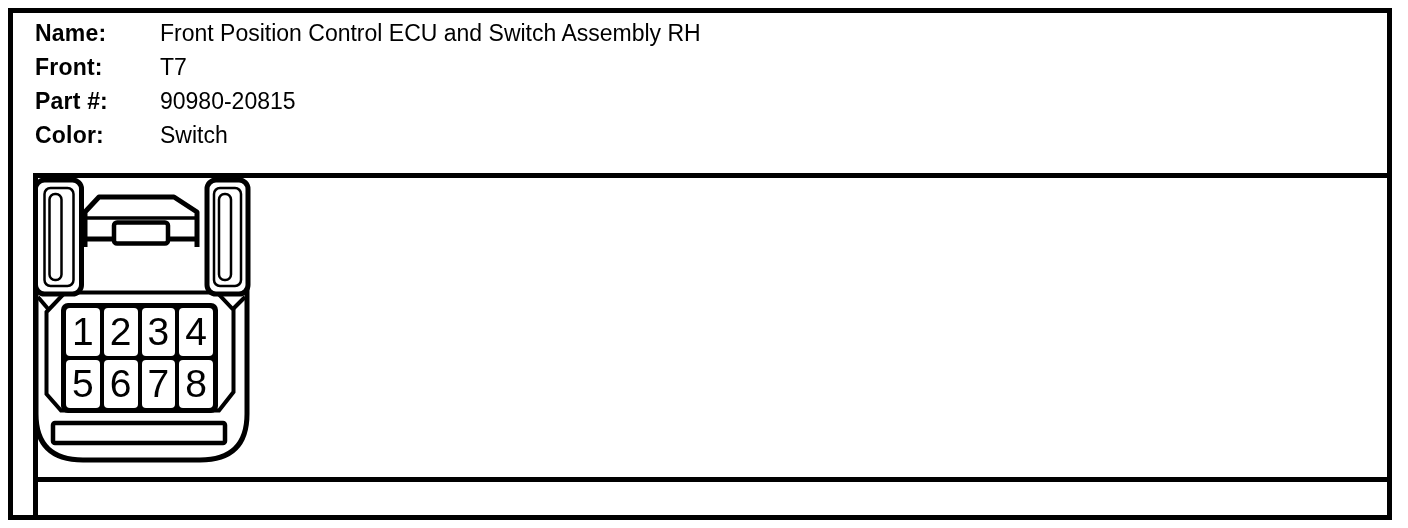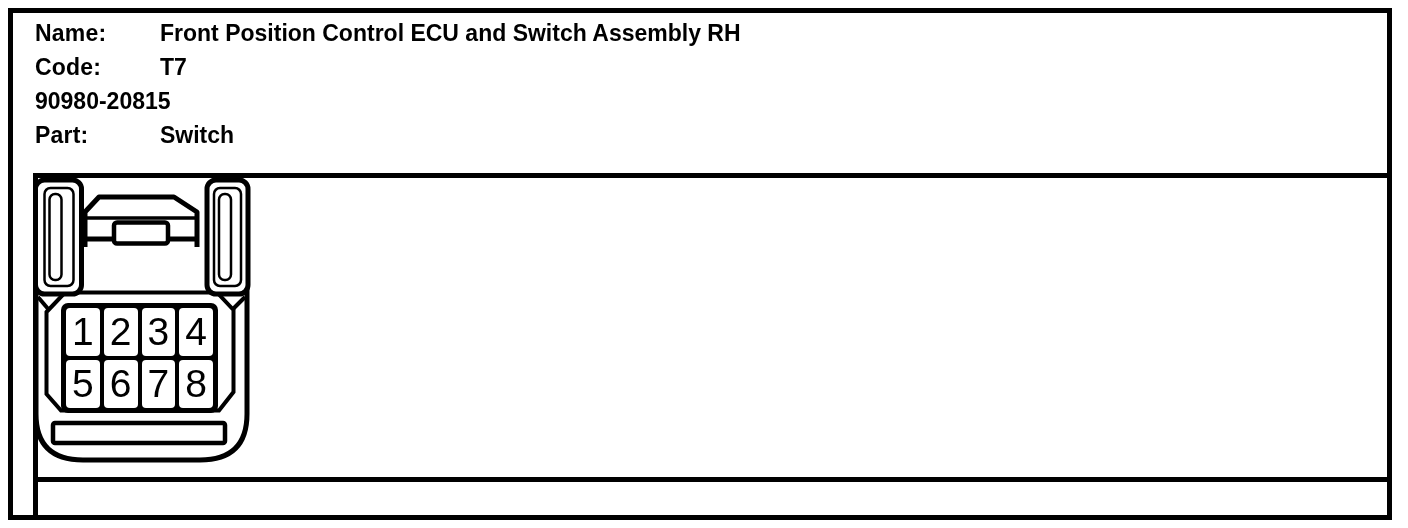--- a/index.html
+++ b/index.html
@@ -29,21 +29,21 @@
     display: flex;
     line-height: 34px;
     font-size: 23px;
   }
   .field-label {
     width: 125px;
     font-weight: bold;
     letter-spacing: 0.2px;
   }
   .field-value {
-    font-weight: bold;
+    font-weight: normal;
   }
 
   
   .box-top  { left: 33px; top: 173px; width: 1354px; height: 5px; background: #000; }
   .box-left { left: 33px; top: 173px; width: 5px;  height: 343px; background: #000; }
   .separator{ left: 33px; top: 477px; width: 1354px; height: 5px; background: #000; }
 
   
   .connector {
     left: 33px; top: 176px;
@@ -85,28 +85,29 @@
 <body>
 
 <div class="abs page-border"></div>
 
 <div class="abs header-block">
   <div class="field-row">
     <div class="field-label">Name:</div>
     <div class="field-value">Front Position Control ECU and Switch Assembly RH</div>
   </div>
   <div class="field-row">
-    <div class="field-label">Code:</div>
+    <div class="field-label">Front:</div>
     <div class="field-value">T7</div>
   </div>
   <div class="field-row">
+    <div class="field-label">Part #:</div>
     <div class="field-value">90980-20815</div>
   </div>
   <div class="field-row">
-    <div class="field-label">Part:</div>
+    <div class="field-label">Color:</div>
     <div class="field-value">Switch</div>
   </div>
 </div>
 
 <div class="abs box-top"></div>
 <div class="abs box-left"></div>
 <div class="abs separator"></div>
 <div class="abs footer-row"></div>
 
 <div class="abs connector">

